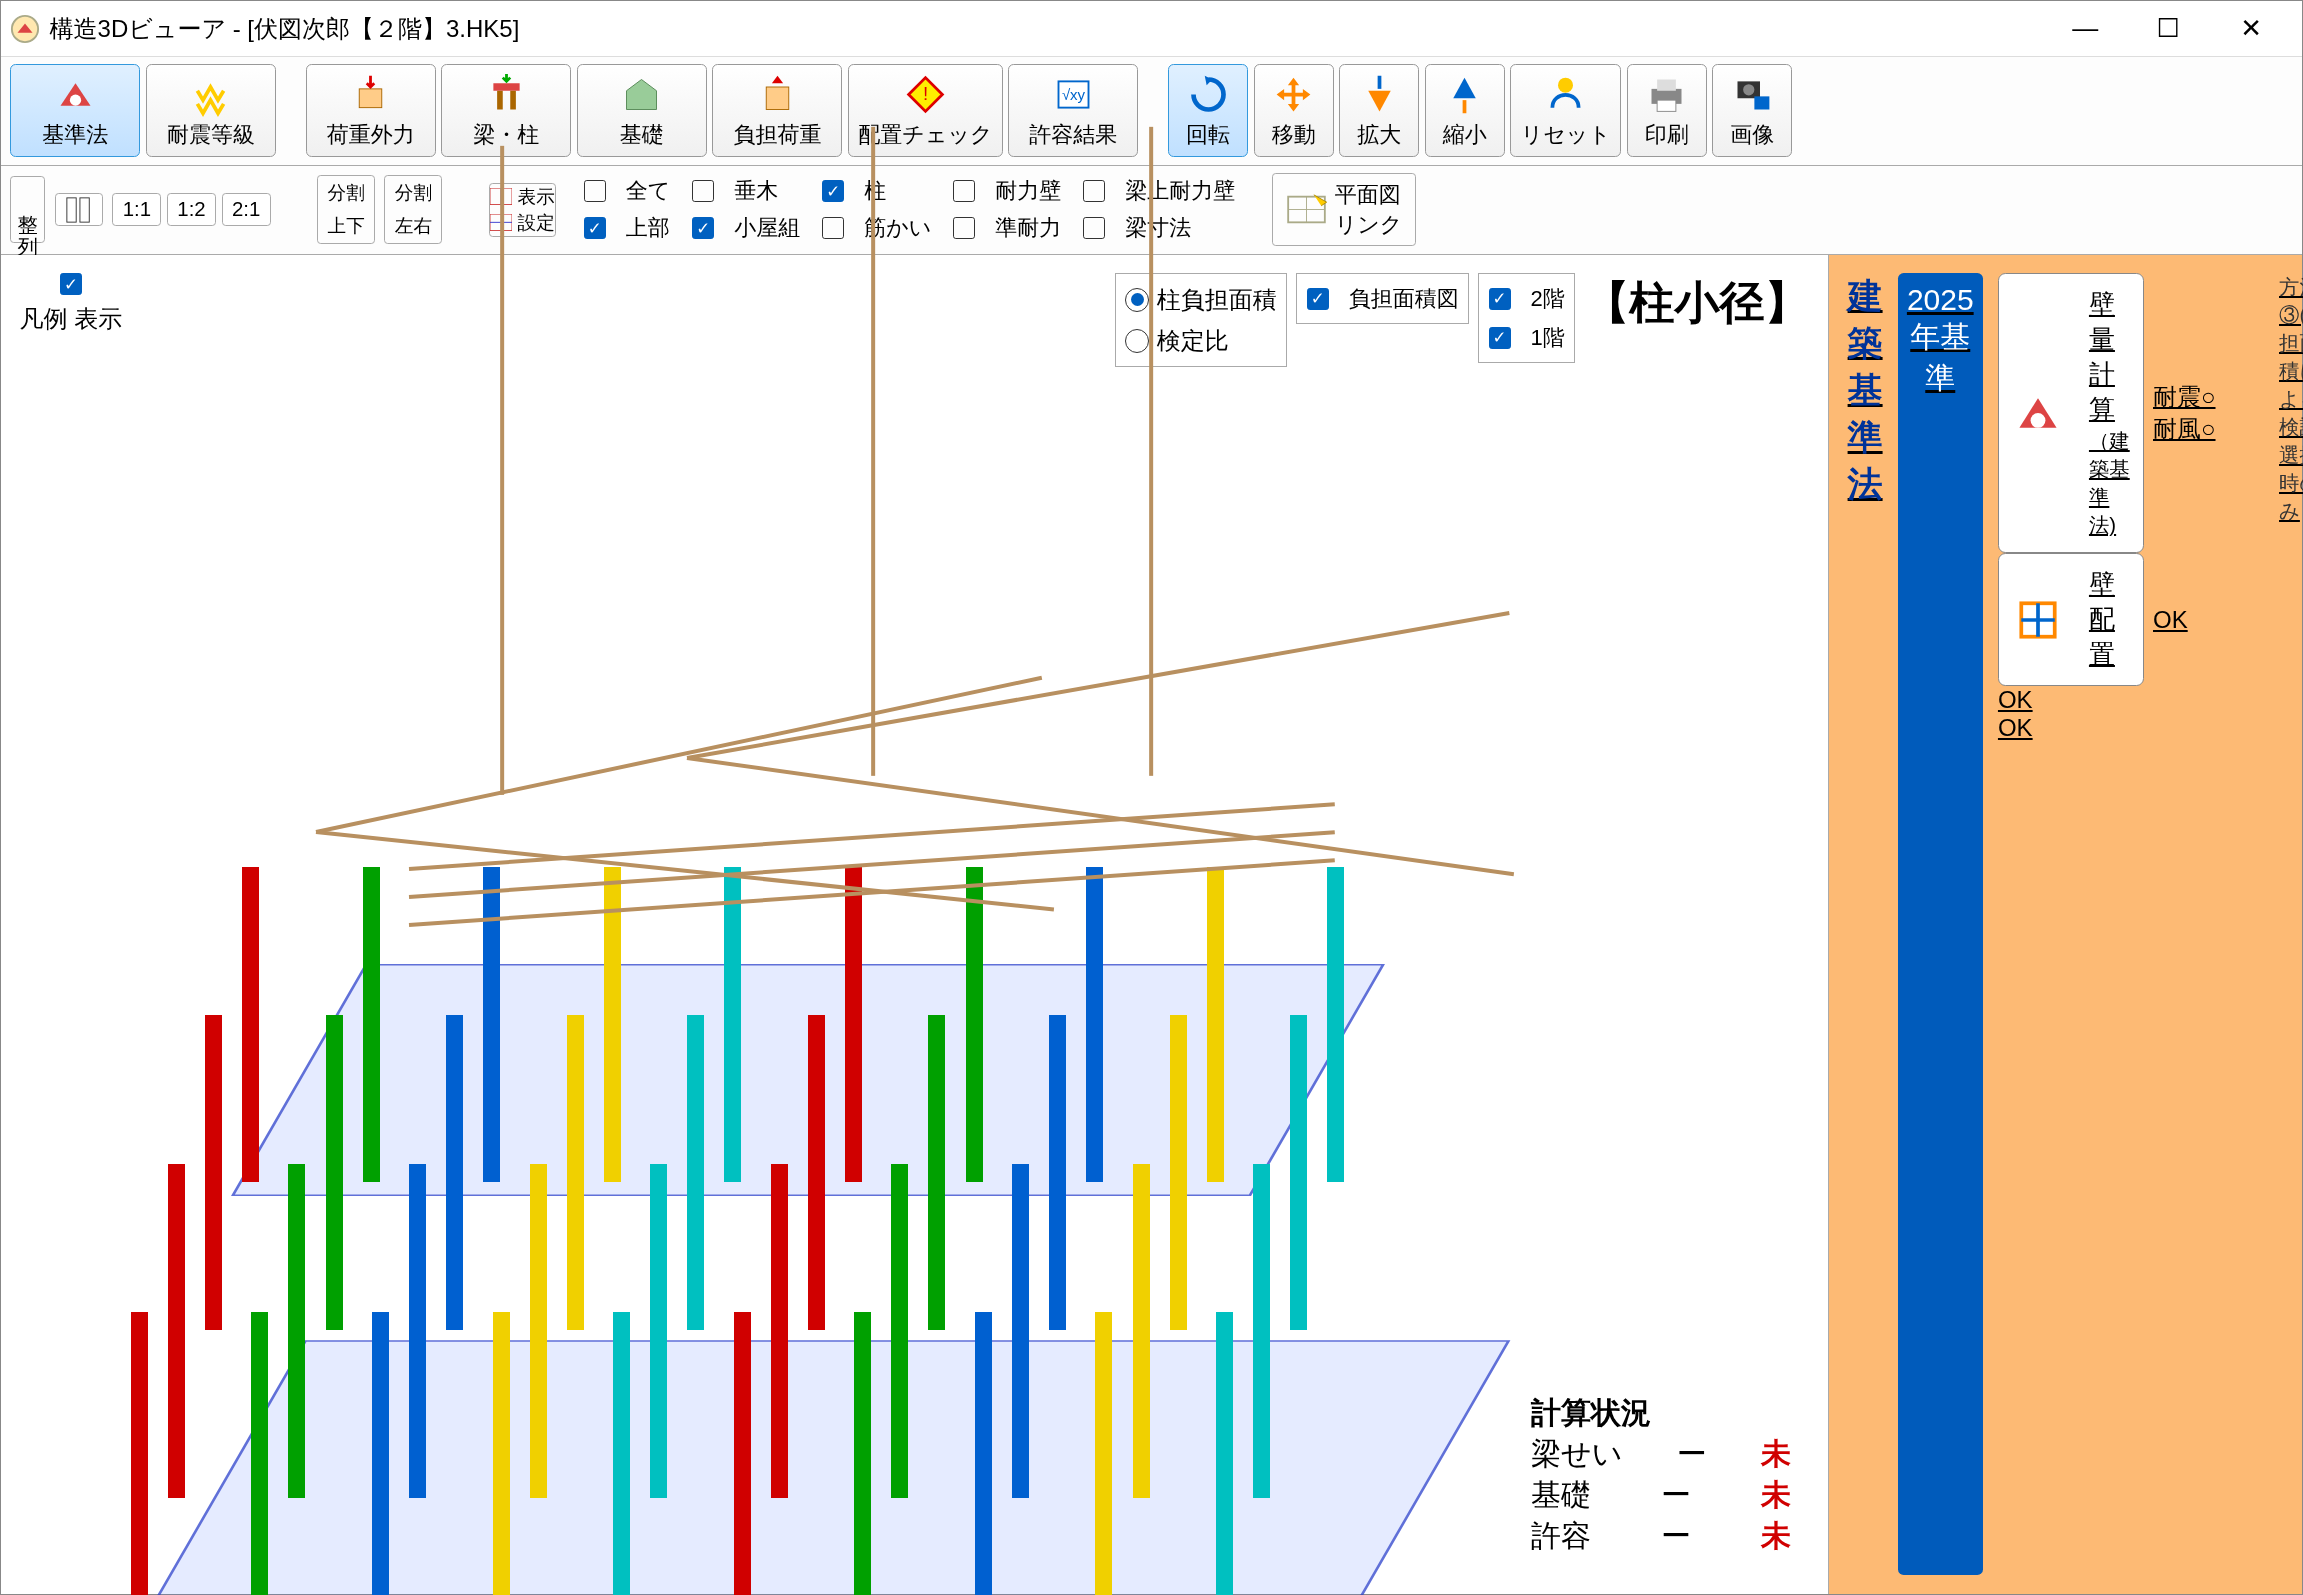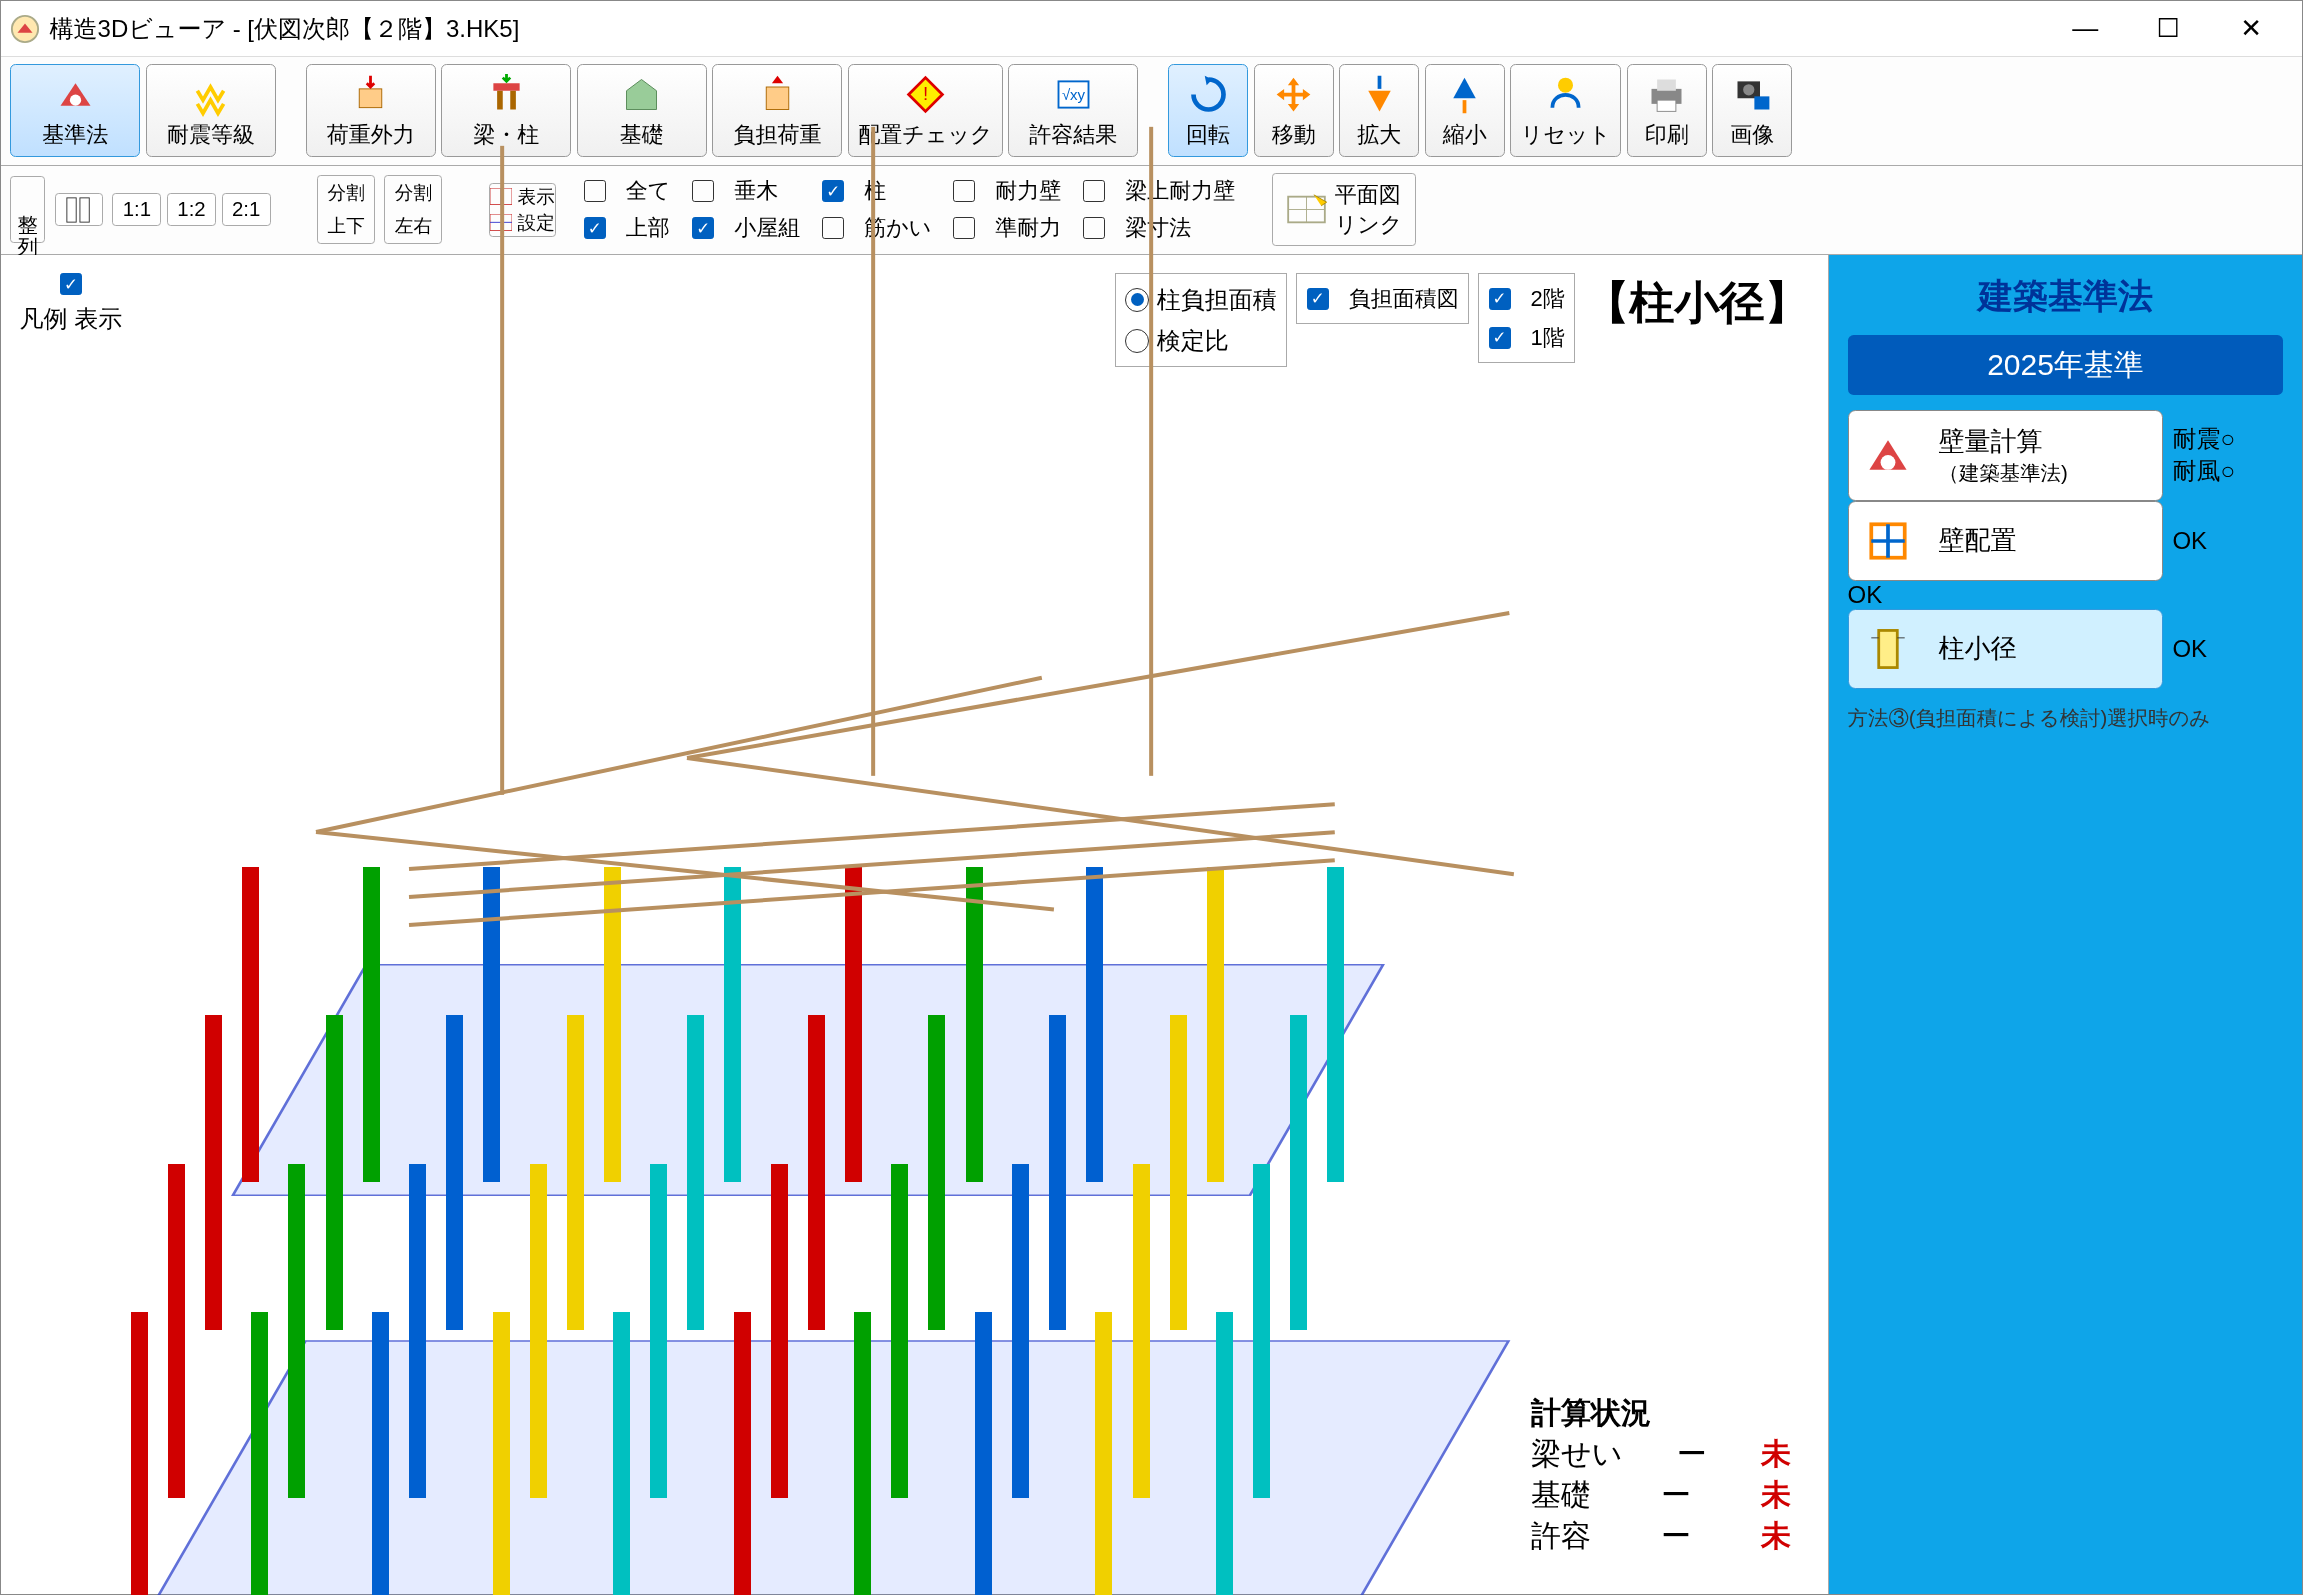--- a/index.html
+++ b/index.html
@@ -47,21 +47,21 @@
 .floor{position:absolute;transform:skewX(-30deg) scaleY(0.5);}
 .floor1{left:186px;top:835px;width:1206px;height:557px;background:rgba(80,120,255,0.15);border:3.7px solid rgba(40,60,200,0.7);}
 .floor2{left:260px;top:482px;width:1020px;height:464px;background:rgba(80,120,255,0.15);border:3.7px solid rgba(40,60,200,0.7);}
 .col{position:absolute;width:16.7px;height:352px;}
 .roof-line{position:absolute;width:835px;height:3.7px;background:#b89060;transform-origin:left center;}
 .status{position:absolute;right:37px;bottom:37px;font-size:30px;}
 .status .hdr{font-weight:bold;}
 .status .row{display:flex;justify-content:space-between;width:260px;}
 .status .red{color:#d00000;font-weight:bold;}
 
-.sidebar{width:473px;background:#0ea5e9;padding:18.6px;display:flex;flex-direction:column;gap:15px;font-size:26px;}
+.sidebar{width:473px;background:#fdba74;padding:18.6px;display:flex;flex-direction:row;gap:15px;font-size:26px;text-decoration:underline;}
 .side-title{text-align:center;color:#003399;font-size:35px;font-weight:bold;}
 .side-year{background:#005bbb;color:#fff;text-align:center;padding:9.3px;border-radius:5.6px;font-size:30px;}
 .side-row{display:flex;gap:9.3px;align-items:stretch;}
 .side-btn{flex:1;border:1.9px solid #888;border-radius:7.4px;background:#fff;display:flex;align-items:center;gap:25px;padding:13px;font-size:26px;}
 .side-btn.active{background:#d0f0ff;border-color:#3399dd;}
 .side-status{width:111px;display:flex;flex-direction:column;align-items:flex-start;justify-content:center;font-size:24px;}
 .side-note{font-size:20.4px;color:#333;}
 .sicon{width:52px;height:52px;flex-shrink:0;}
 </style>
 </head>
@@ -443,30 +443,20 @@
      <div class="side-status">
               <span>OK</span>
             </div>
    </div>
           <div class="side-row">
      <div class="side-status">
               <span>OK</span>
             </div>
    </div>
           <div class="side-row">
-     <div class="side-btn active">
-       <svg class="sicon" viewBox="0 0 56 56">
-                <rect x="18" y="8" width="20" height="40" fill="#fe8" stroke="#a80" stroke-width="3"></rect>
-                <line x1="10" y1="16" x2="18" y2="16" stroke="#333"></line>
-                <line x1="38" y1="16" x2="46" y2="16" stroke="#333"></line>
-              </svg>
-       <div>
-                <div>柱小径</div>
-              </div>
-     </div>
      <div class="side-status">
               <span>OK</span>
             </div>
    </div>
         </div>
       <div class="side-note">方法③(負担面積による検討)選択時のみ</div>
     </div>
   </div>
 </div>
 

